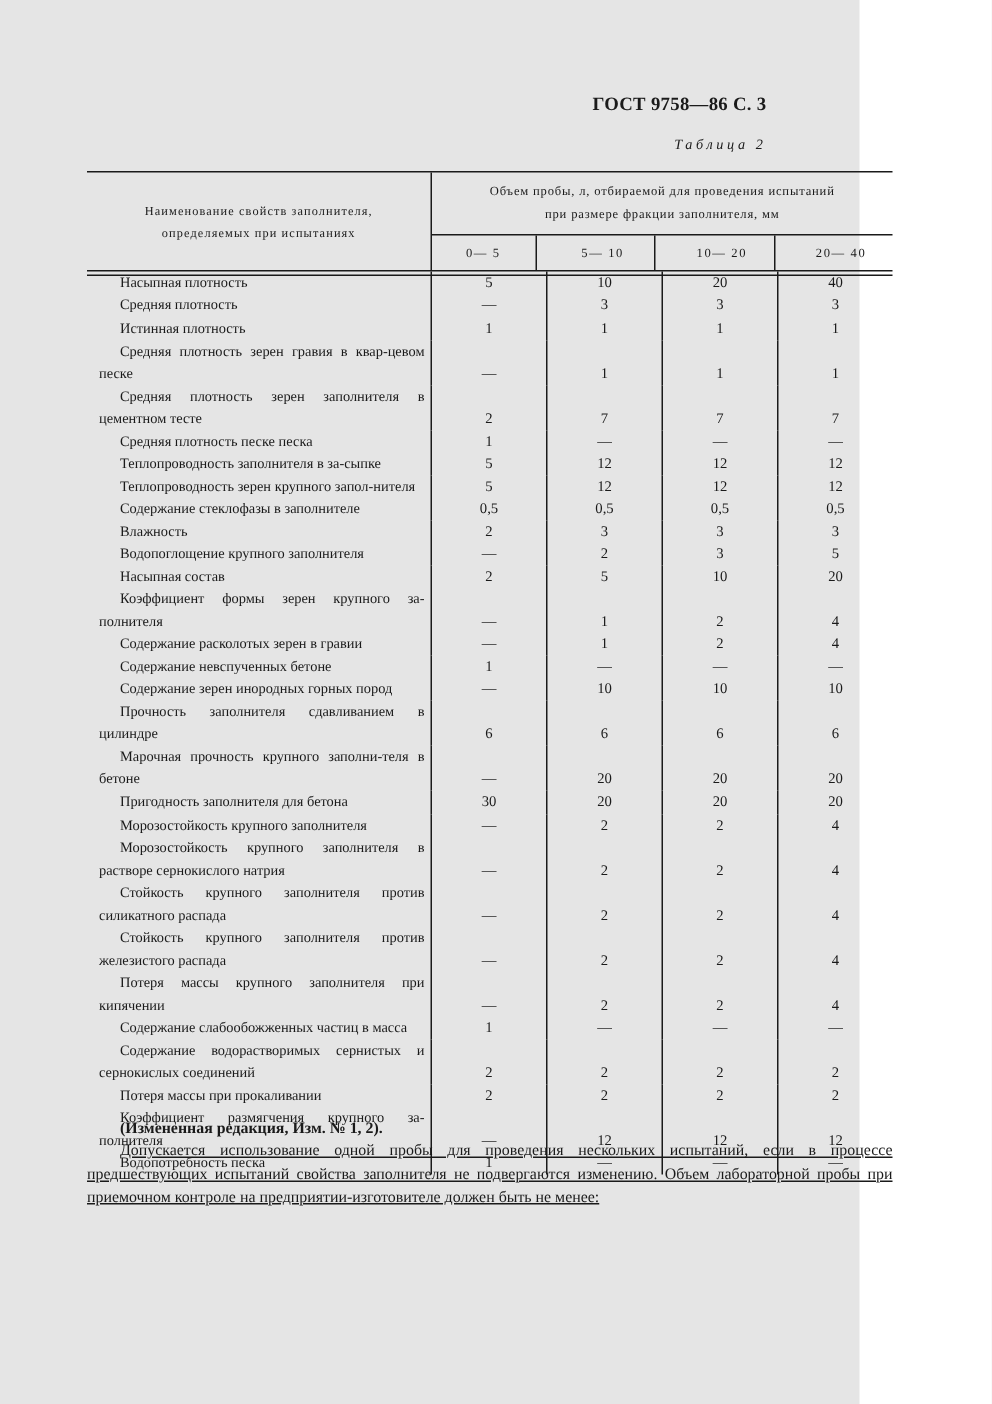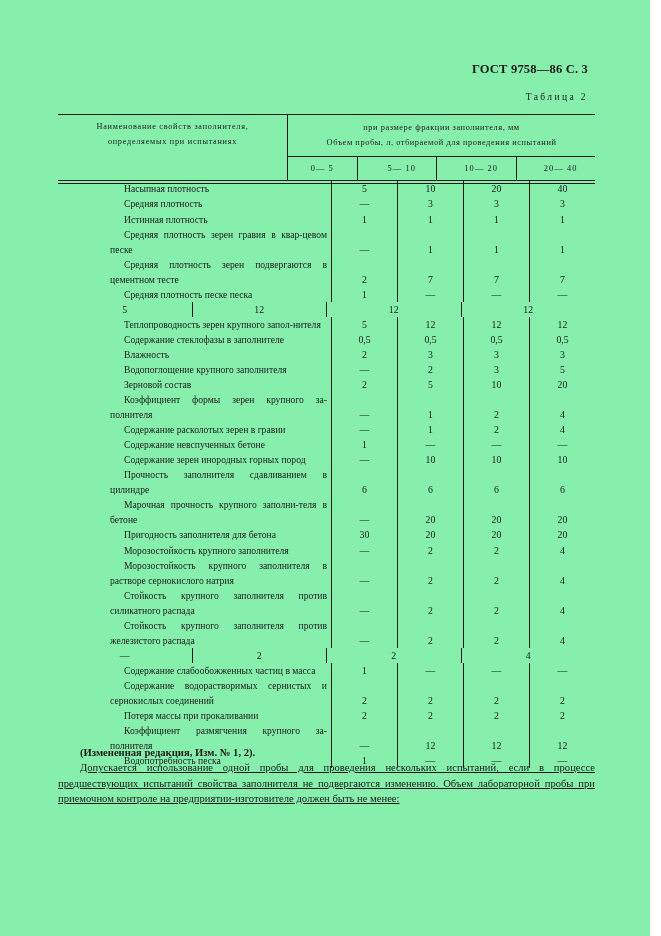--- a/index.html
+++ b/index.html
@@ -12,23 +12,23 @@
     height: 936px;
     font-family: "Liberation Serif", "DejaVu Serif", serif;
     color: #1a1a1a;
     position: relative;
     overflow: hidden;
   }
 
   .page {
     position: absolute;
     left: 0; top: 0;
-    width: 650px;
+    width: 573px;
     height: 936px;
-    background: #86efac;
+    background: #e5e5e5;
   }
 
   
   .running-head {
     position: absolute;
     right: 62px;
     top: 62px;
     font-size: 12.5px;
     font-weight: bold;
     letter-spacing: 0.2px;
@@ -36,20 +36,21 @@
   }
 
   
   .table-caption {
     position: absolute;
     right: 62px;
     top: 92px;
     font-size: 9.5px;
     letter-spacing: 2.4px;
     white-space: nowrap;
+    font-style: italic;
   }
 
   
   .table-wrap {
     position: absolute;
     left: 58px;
     top: 114px;
     width: 537px;
   }
 
@@ -64,20 +65,21 @@
 
   .thead {
     display: flex;
     position: relative;
   }
   .th-left {
     width: 230px;
     flex: 0 0 230px;
     box-sizing: border-box;
     display: flex;
+    align-items: center;
     justify-content: center;
     padding: 4px 10px 4px 10px;
     border-right: 1.3px solid #1a1a1a;
   }
   .th-left-inner {
     text-align: center;
     font-size: 8.2px;
     letter-spacing: 0.75px;
     line-height: 1.85;
   }
@@ -120,21 +122,20 @@
     flex: 0 0 230px;
     box-sizing: border-box;
     border-right: 1.3px solid #1a1a1a;
     padding: 0 4px 0 8px;
     font-size: 9.6px;
     line-height: 15.05px;
     text-align: justify;
     text-align-last: left;
     text-indent: 14px;
     hyphens: manual;
-    margin-left: 44px;
   }
   .td-vals {
     flex: 1 1 auto;
     display: flex;
     align-items: flex-end;
   }
   .td-val {
     flex: 1 1 0;
     box-sizing: border-box;
     text-align: center;
@@ -185,22 +186,22 @@
 
     <div class="thead">
       <div class="th-left">
         <div class="th-left-inner">
           <div>Наименование свойств заполнителя,</div>
           <div>определяемых при испытаниях</div>
         </div>
       </div>
       <div class="th-right">
         <div class="th-right-top">
+          <div>Объем пробы, л, отбираемой для проведения испытаний</div>
           <div>при размере фракции заполнителя, мм</div>
-          <div>Объем пробы, л, отбираемой для проведения испытаний</div>
         </div>
         <div class="th-right-bottom">
           <div class="th-frac">0— 5</div>
           <div class="th-frac">5— 10</div>
           <div class="th-frac">10— 20</div>
           <div class="th-frac">20— 40</div>
         </div>
       </div>
     </div>
 
@@ -237,38 +238,39 @@
         <div class="trow">
           <div class="td-label">Средняя плотность зерен гравия в квар-цевом песке</div>
           <div class="td-vals">
             <div class="td-val">—</div>
             <div class="td-val">1</div>
             <div class="td-val">1</div>
             <div class="td-val">1</div>
           </div>
         </div>
         <div class="trow">
-          <div class="td-label">Средняя плотность зерен подвергаются в цементном тесте</div>
+          <div class="td-label">Средняя плотность зерен заполнителя в цементном тесте</div>
           <div class="td-vals">
             <div class="td-val">2</div>
             <div class="td-val">7</div>
             <div class="td-val">7</div>
             <div class="td-val">7</div>
           </div>
         </div>
         <div class="trow">
           <div class="td-label">Средняя плотность песке песка</div>
           <div class="td-vals">
             <div class="td-val">1</div>
             <div class="td-val">—</div>
             <div class="td-val">—</div>
             <div class="td-val">—</div>
           </div>
         </div>
         <div class="trow">
+          <div class="td-label">Теплопроводность заполнителя в за-сыпке</div>
           <div class="td-vals">
             <div class="td-val">5</div>
             <div class="td-val">12</div>
             <div class="td-val">12</div>
             <div class="td-val">12</div>
           </div>
         </div>
         <div class="trow">
           <div class="td-label">Теплопроводность зерен крупного запол-нителя</div>
           <div class="td-vals">
@@ -299,21 +301,21 @@
         <div class="trow">
           <div class="td-label">Водопоглощение крупного заполнителя</div>
           <div class="td-vals">
             <div class="td-val">—</div>
             <div class="td-val">2</div>
             <div class="td-val">3</div>
             <div class="td-val">5</div>
           </div>
         </div>
         <div class="trow">
-          <div class="td-label">Зерновой состав</div>
+          <div class="td-label">Насыпная состав</div>
           <div class="td-vals">
             <div class="td-val">2</div>
             <div class="td-val">5</div>
             <div class="td-val">10</div>
             <div class="td-val">20</div>
           </div>
         </div>
         <div class="trow">
           <div class="td-label">Коэффициент формы зерен крупного за-полнителя</div>
           <div class="td-vals">
@@ -407,20 +409,21 @@
         <div class="trow">
           <div class="td-label">Стойкость крупного заполнителя против железистого распада</div>
           <div class="td-vals">
             <div class="td-val">—</div>
             <div class="td-val">2</div>
             <div class="td-val">2</div>
             <div class="td-val">4</div>
           </div>
         </div>
         <div class="trow">
+          <div class="td-label">Потеря массы крупного заполнителя при кипячении</div>
           <div class="td-vals">
             <div class="td-val">—</div>
             <div class="td-val">2</div>
             <div class="td-val">2</div>
             <div class="td-val">4</div>
           </div>
         </div>
         <div class="trow">
           <div class="td-label">Содержание слабообожженных частиц в масса</div>
           <div class="td-vals">

